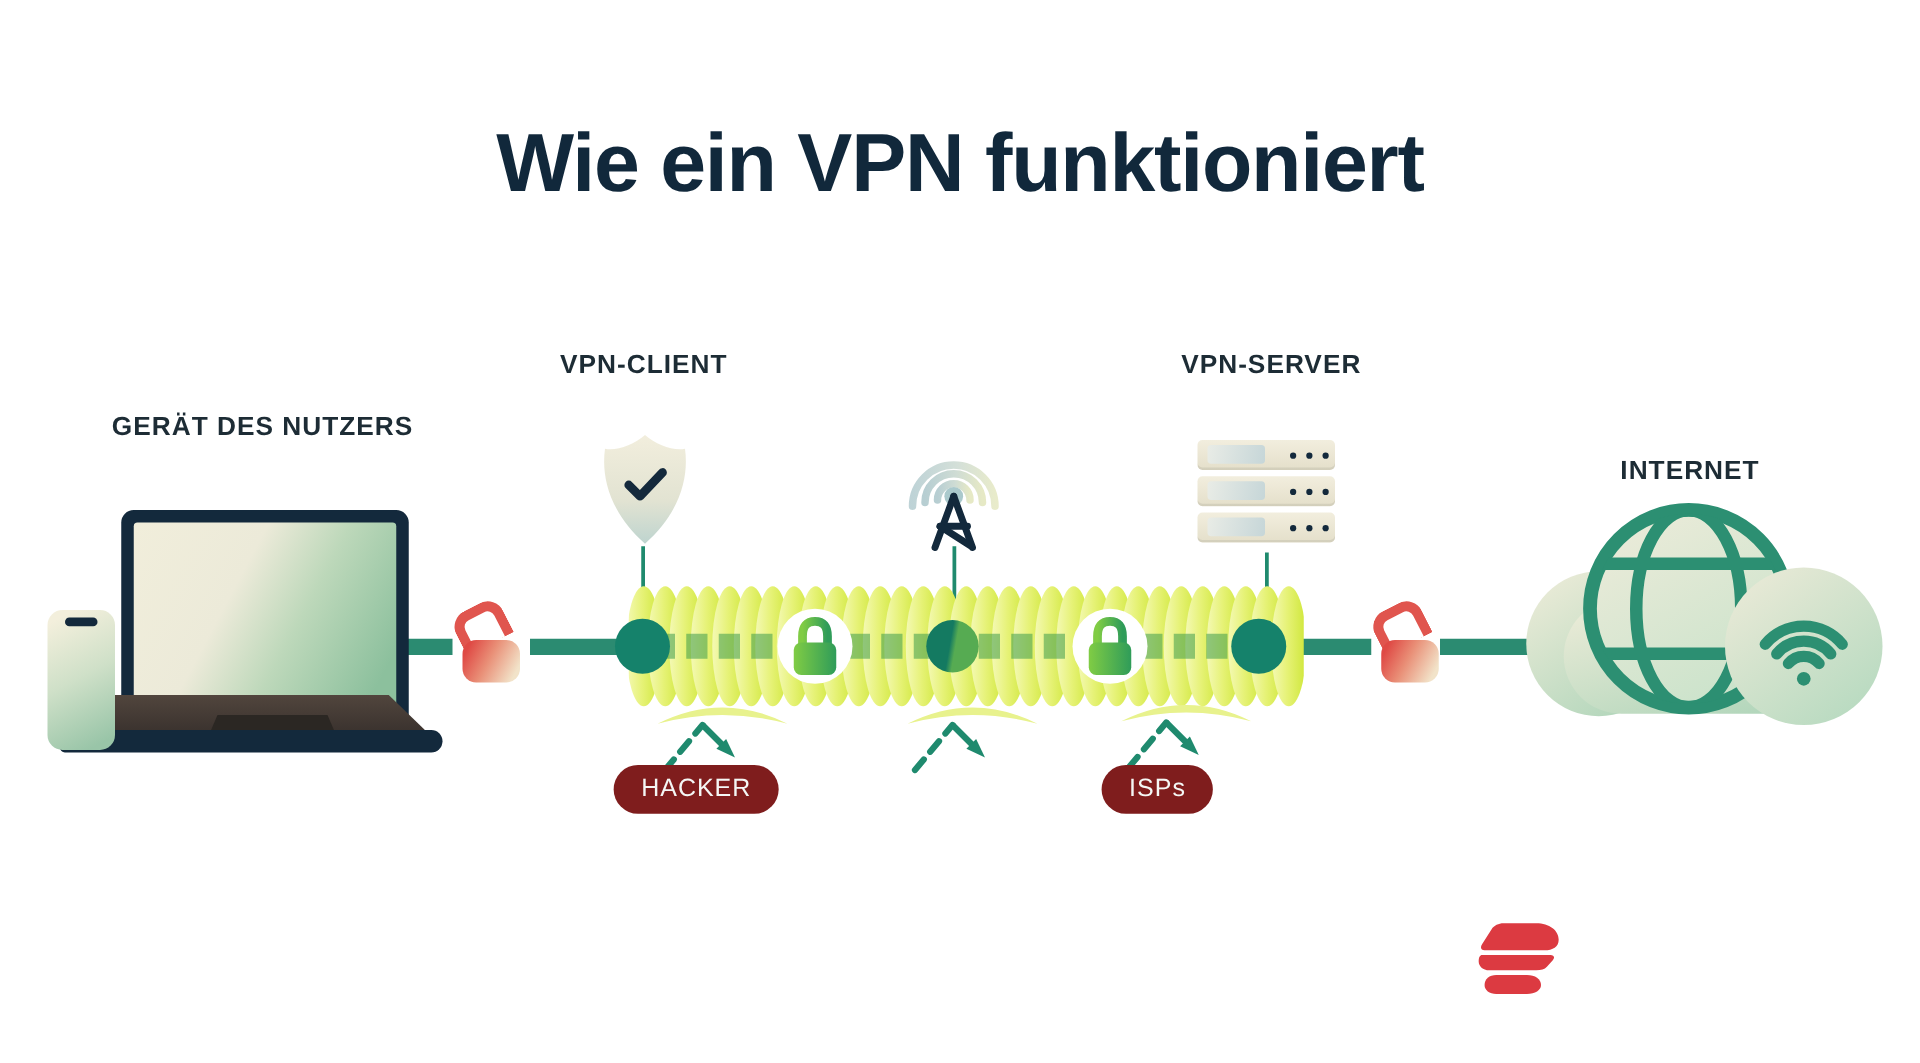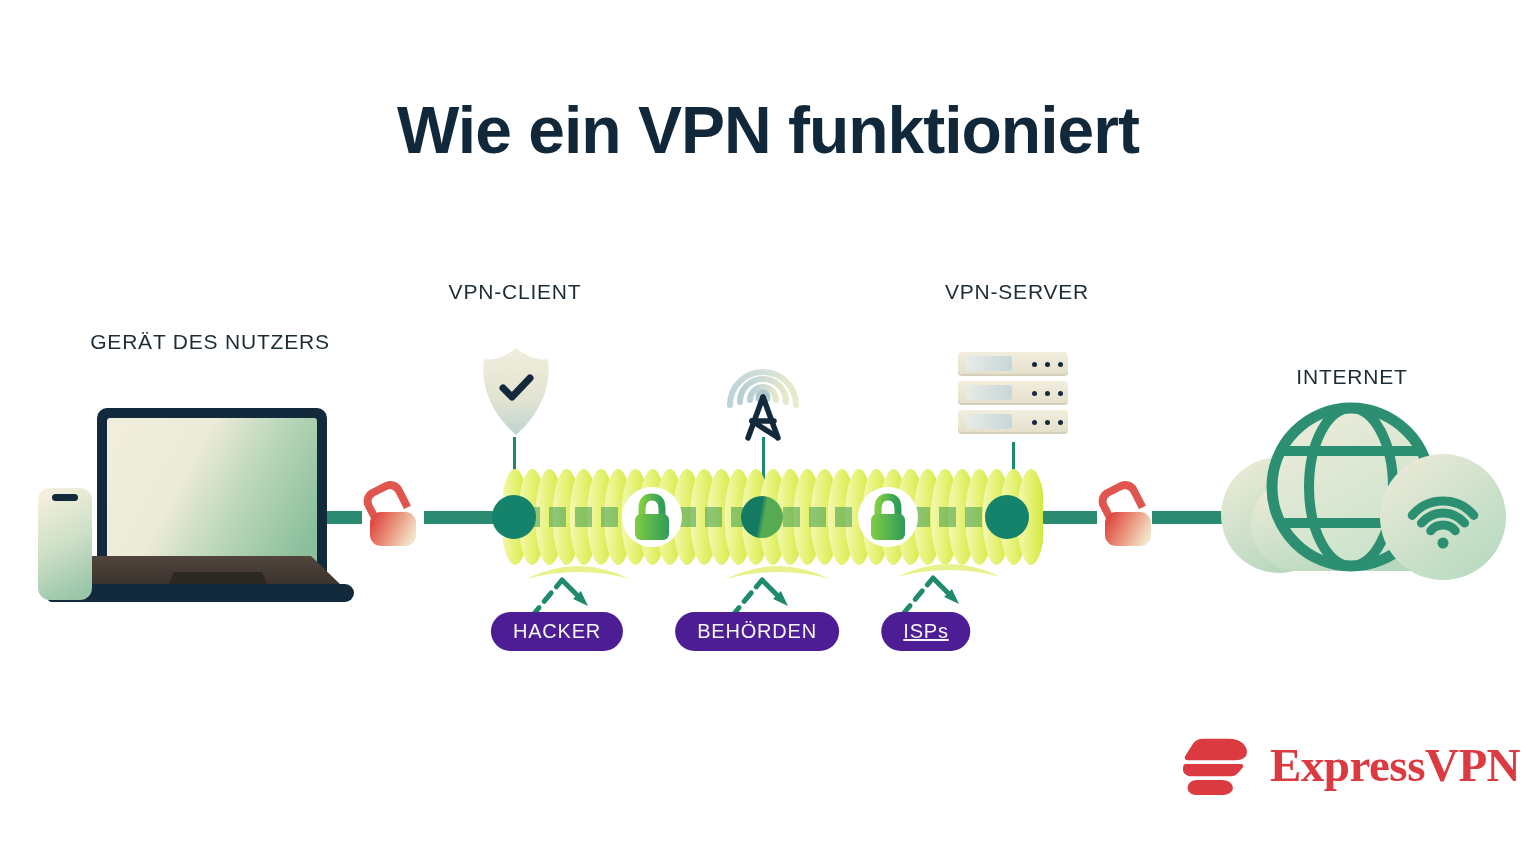--- a/index.html
+++ b/index.html
@@ -1,20 +1,20 @@
 <!DOCTYPE html>
 <html><head>
 <meta charset="utf-8">
 <style>
   html,body{margin:0;padding:0;background:#ffffff;}
   .canvas{position:relative;width:1536px;height:850px;background:#ffffff;overflow:hidden;
           font-family:"Liberation Sans",sans-serif;}
   .title{position:absolute;left:0;right:0;top:92px;text-align:center;
          font-size:66px;font-weight:800;letter-spacing:-1px;color:#11283b;margin:0;}
-  .node-label{position:absolute;font-size:21px;font-weight:400;letter-spacing:.8px;
+  .node-label{position:absolute;font-size:21px;font-weight:700;letter-spacing:.8px;
               color:#1d2c35;white-space:nowrap;}
   .centered{transform:translateX(-50%);}
   .isp-label{white-space:normal;width:250px;line-height:30px;}
 
   
   .h-line{position:absolute;top:511px;height:13px;background:#2b8b71;}
   .v-line{position:absolute;width:3px;background:#1f8a6e;}
   .node-dot{position:absolute;border-radius:50%;background:#15826b;}
 
   
@@ -43,21 +43,21 @@
 
   
   .server-stack{position:absolute;left:958px;top:352px;}
   .server-bar{position:relative;width:110px;height:24px;border-radius:4px;margin-bottom:5px;
      background:linear-gradient(180deg,#f2eede,#e4dfca);box-shadow:inset 0 -2px 0 rgba(0,0,0,.07);}
   .server-slot{position:absolute;left:8px;top:4px;width:46px;height:15px;border-radius:3px;
      background:linear-gradient(100deg,#e9ece6,#c6d6d8);}
   .server-dot{position:absolute;top:10px;width:5px;height:5px;border-radius:50%;background:#13293c;}
 
   
-  .threat-badge{position:absolute;top:612px;transform:translateX(-50%);background:#4c1d95;
+  .threat-badge{position:absolute;top:612px;transform:translateX(-50%);background:#7f1d1d;
      color:#f5f7f5;font-size:20px;font-weight:500;letter-spacing:.8px;padding:8px 22px;
      border-radius:23px;white-space:nowrap;}
 
   
   .brand{position:absolute;left:1172px;top:733px;display:flex;align-items:center;}
   .brand-word{font-family:"Liberation Serif",serif;font-size:47px;font-weight:600;
      color:#dc3a41;letter-spacing:-.5px;margin-left:14px;line-height:62px;}
 
   .abs{position:absolute;}
 </style>
@@ -263,36 +263,34 @@
   <div class="threat-badge" style="left:557px;">HACKER</div>
 
   <svg class="abs" style="left:722px;top:560px;" width="112" height="24" viewBox="0 0 112 24">
     <path d="M4,19 Q56,-7 108,19 Q56,5 4,19 Z" fill="#e8f28d"></path>
   </svg>
   <svg class="abs" style="left:726px;top:564px;" width="74" height="56" viewBox="0 0 74 56">
     <path d="M6,52 L36,16" stroke="#1f8a6e" stroke-width="5" stroke-dasharray="11 8" stroke-linecap="round" fill="none"></path>
     <path d="M36,16 L52,32" stroke="#1f8a6e" stroke-width="5" fill="none"></path>
     <polygon points="62,42 54.9,27.1 47.1,34.9" fill="#1f8a6e"></polygon>
   </svg>
-  <div class="threat-badge" style="left:757px;">BEHÖRDEN</div>
 
   <svg class="abs" style="left:893px;top:558px;" width="112" height="24" viewBox="0 0 112 24">
     <path d="M4,19 Q56,-7 108,19 Q56,5 4,19 Z" fill="#e8f28d"></path>
   </svg>
   <svg class="abs" style="left:897px;top:562px;" width="74" height="56" viewBox="0 0 74 56">
     <path d="M6,52 L36,16" stroke="#1f8a6e" stroke-width="5" stroke-dasharray="11 8" stroke-linecap="round" fill="none"></path>
     <path d="M36,16 L52,32" stroke="#1f8a6e" stroke-width="5" fill="none"></path>
     <polygon points="62,42 54.9,27.1 47.1,34.9" fill="#1f8a6e"></polygon>
   </svg>
-  <div class="threat-badge" style="left:926px;text-decoration:underline;">ISPs</div>
+  <div class="threat-badge" style="left:926px;">ISPs</div>
 
   <div class="brand">
     <svg width="84" height="64" viewBox="0 0 84 68">
       <g fill="#dc3a41">
         <path d="M30,6 H58 C69,6 77,12 77,20 C77,26 72,29 65,29 H14 C11,29 10,26.5 12,23.5 L20,11 C22,8 26,6 30,6 Z"></path>
         <path d="M12,33 H70 C73,33 74,35 72,37.5 L67,43 C65,45.2 62,46 58,46 H18 C12.5,46 9,42.5 9,38.5 C9,35 10,33 12,33 Z"></path>
         <path d="M24,50 H50 C57,50 62,53.5 62,58.5 C62,63 57,66 50,66 H24 C18,66 14,63 14,58.5 C14,53.5 18,50 24,50 Z"></path>
       </g>
     </svg>
-    <span class="brand-word">ExpressVPN</span>
   </div>
 
 </div>
 
 </body></html>

